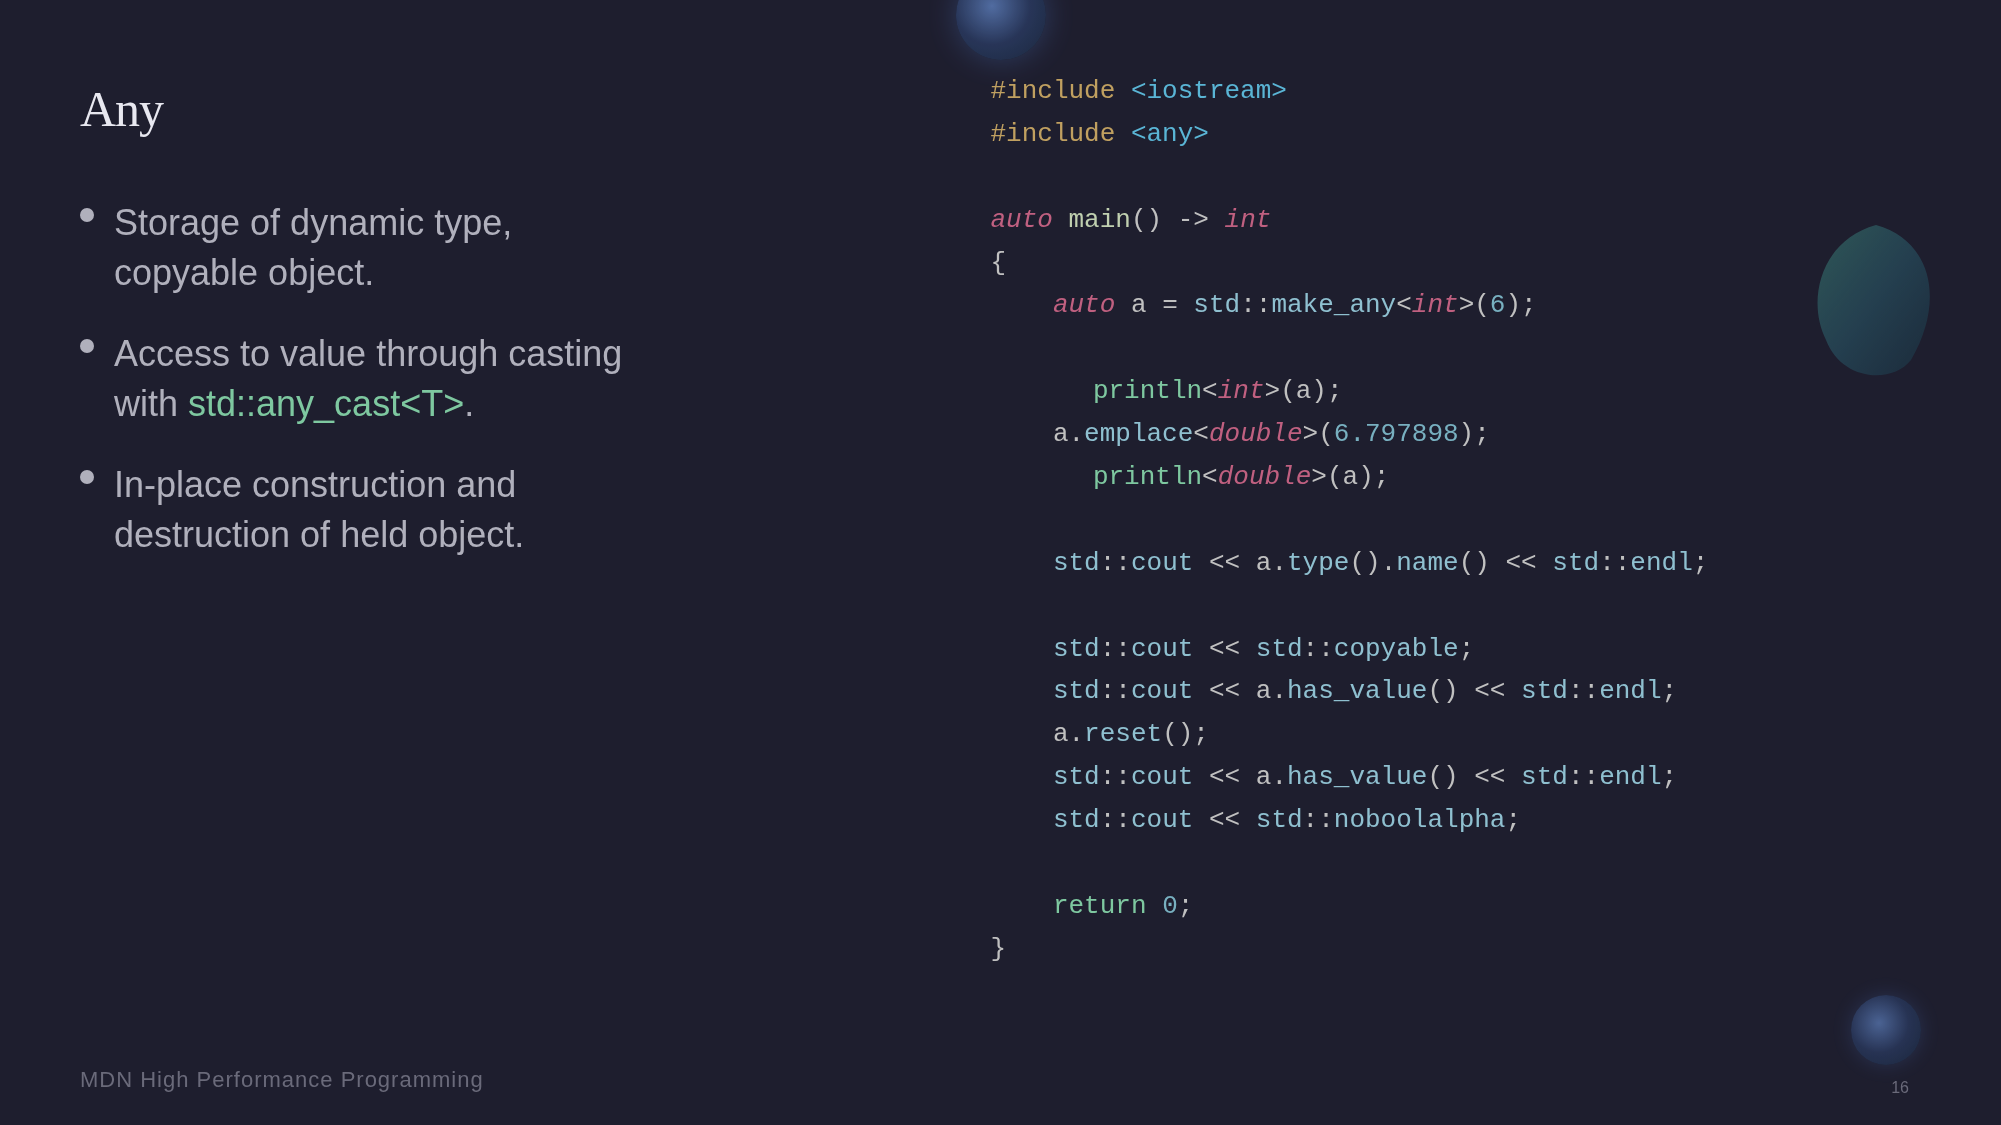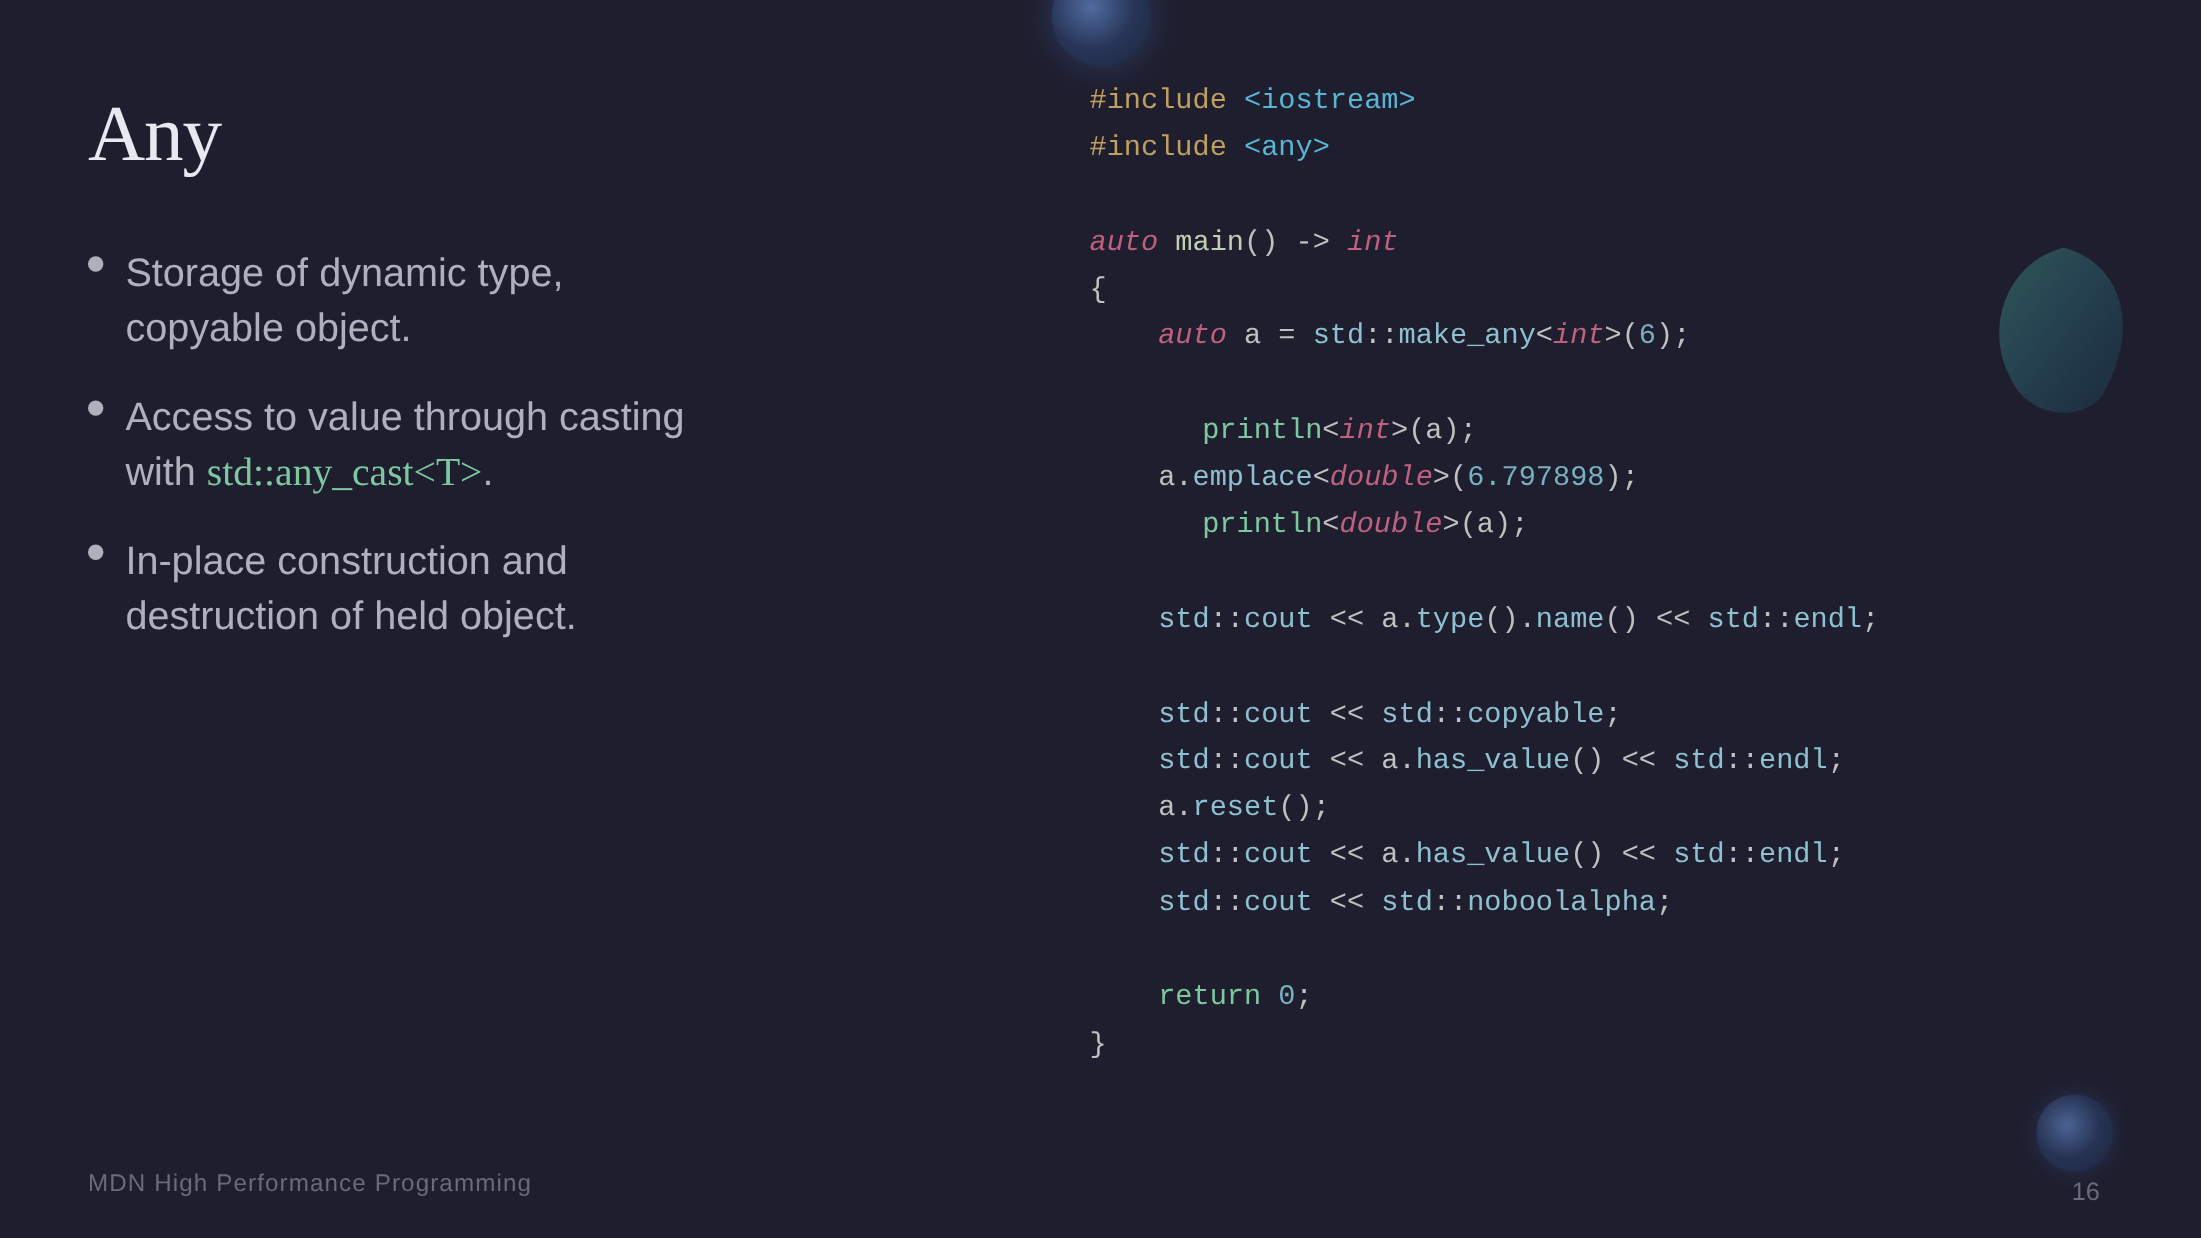--- a/index.html
+++ b/index.html
@@ -62,21 +62,21 @@
     
     .left-panel {
       width: 48%;
       padding: 80px 60px 60px 80px;
       display: flex;
       flex-direction: column;
       justify-content: flex-start;
     }
 
     .slide-title {
-      font-size: 72px;
+      font-size: 50px;
       font-weight: 300;
       color: #e8e8f0;
       margin-bottom: 60px;
       letter-spacing: -1px;
       font-family: Georgia, 'Times New Roman', serif;
     }
 
     .bullet-list {
       list-style: none;
       display: flex;
@@ -101,21 +101,21 @@
 
     .bullet-text {
       font-size: 36px;
       color: #b0b0bc;
       line-height: 1.4;
       font-weight: 300;
     }
 
     .highlight-green {
       color: #7ec8a0;
-      font-family: Liberation Serif, serif;
+      font-family: Liberation Sans, sans-serif;
     }
 
     
     .right-panel {
       width: 52%;
       padding: 70px 91px 60px 30px;
       display: flex;
       flex-direction: column;
       justify-content: flex-start;
     }
@@ -157,21 +157,21 @@
       padding: 0 80px;
     }
 
     .footer-title {
       font-size: 22px;
       color: #6a6a7a;
       letter-spacing: 1px;
     }
 
     .footer-page {
-      font-size: 23px;
+      font-size: 16px;
       color: #6a6a7a;
       margin-top: 16px;
     }
   </style>
 </head>
 <body>
 
 <div class="slide">
 
   <div class="orb-top"></div>

